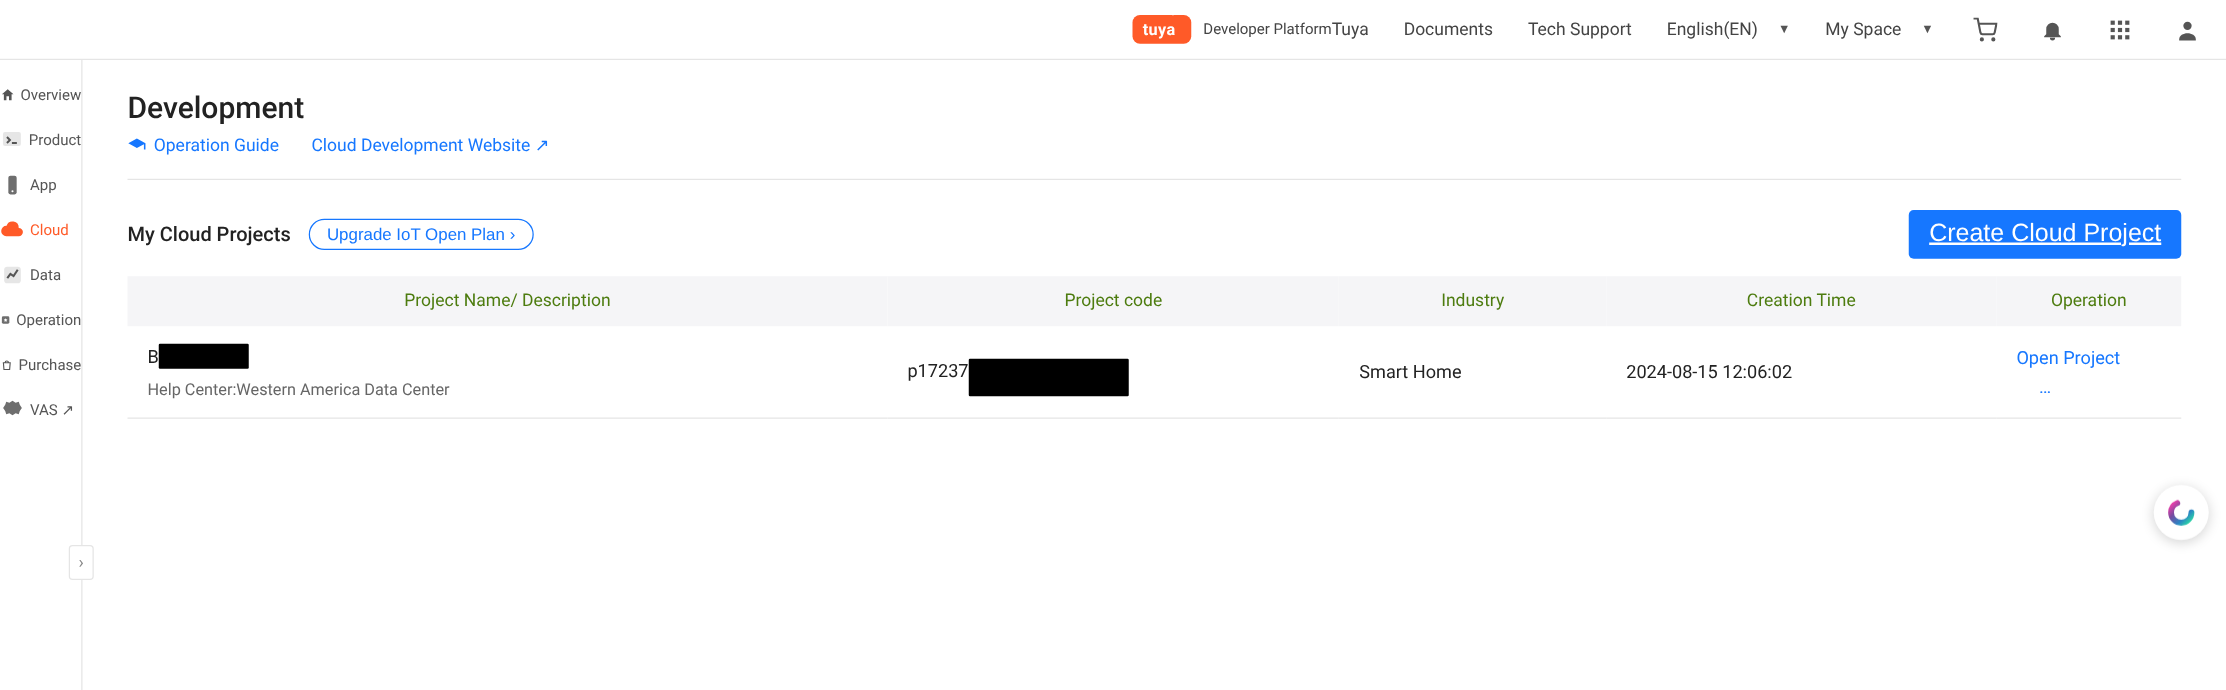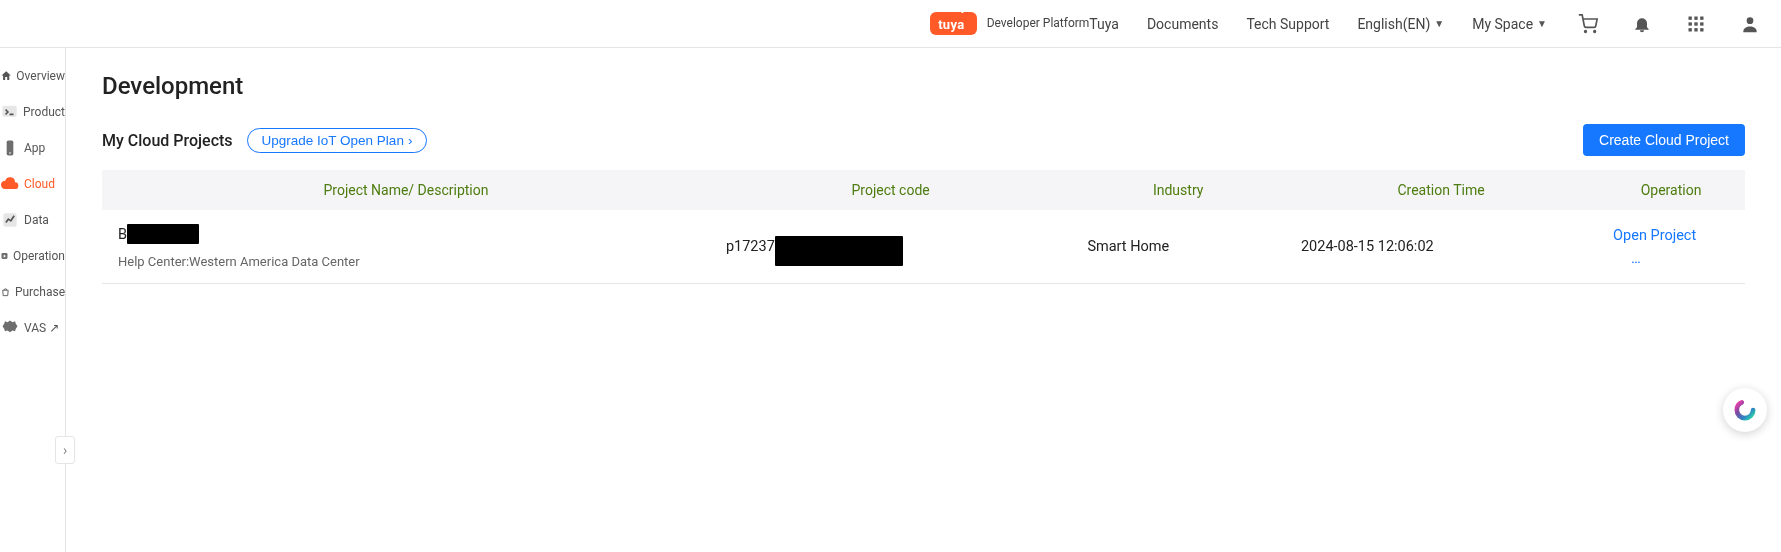--- a/index.html
+++ b/index.html
@@ -15,21 +15,21 @@
   body { width: 1781px; height: 552px; overflow: hidden; }
 
   
   .topbar { display:flex; align-items:center; justify-content:flex-end; height: 48px; border-bottom: 1px solid var(--border); padding: 0 18px 0 10px; }
   .topbar-left { display:flex; align-items:center; gap: 10px; }
   .logo-chip { background: var(--brand); color:#fff; font-weight: 700; font-size: 13px; padding: 3px 8px; border-radius: 6px; letter-spacing: .3px; }
   .logo-sub { position:relative; top:-6px; left:-4px; color:#fff; font-size:10px; }
   .brand-title { font-size: 12px; color:#444; }
   .topbar-right { display:flex; align-items:center; gap: 28px; color:#444; }
   .nav-link { cursor:pointer; }
-  .nav-drop { display:flex; align-items:center; gap:4px; cursor:pointer;}
+  .nav-drop { display:flex; align-items:center; gap:16px; cursor:pointer;}
   .caret { font-size: 10px; color:#555; }
   .icon-btn { width: 26px; height: 26px; display:flex; align-items:center; justify-content:center; cursor:pointer; color:#555;}
   .icon-btn svg { width:20px; height:20px; }
 
   
   .layout { display:flex; height: calc(100% - 48px); }
   .sidebar { width: 66px; border-right: 1px solid var(--border); display:flex; flex-direction:column; align-items:center; padding-top: 10px; position:relative;}
   .side-item { width:100%; display:flex; flex-direction:row; align-items:center; gap:4px; padding: 8px 0; font-size: 12px; color:#555; cursor:pointer;}
   .side-item.active { color: var(--brand); }
   .side-item svg { width: 20px; height: 20px; }
@@ -41,21 +41,21 @@
   h1.page-title { font-size: 24px; font-weight: 500; margin: 4px 0 8px; }
   .page-desc { color: var(--muted); font-size: 13.5px; margin-bottom: 12px; }
   .link-row { display:flex; gap: 26px; align-items:center; color: var(--blue); font-size: 14px; padding-bottom: 18px; border-bottom:1px solid var(--border); }
   .link-row .link { display:flex; align-items:center; gap:6px; cursor:pointer; }
   .link-row svg { width:15px; height:15px; }
 
   .section-head { display:flex; align-items:center; justify-content:space-between; margin-top: 24px; margin-bottom: 14px;}
   .section-head-left { display:flex; align-items:center; gap: 14px;}
   .section-title { font-size: 16px; font-weight: 500; text-align: center; }
   .chip-btn { border:1px solid var(--blue); color: var(--blue); background:#fff; border-radius: 999px; padding: 4px 14px; font-size: 13.5px; display:flex; align-items:center; gap:4px; cursor:pointer;}
-  .primary-btn { background: var(--blue); color:#fff; border:none; border-radius: 4px; padding: 8px 16px; font-size: 14px; cursor:pointer;}
+  .primary-btn { background: var(--blue); color:#fff; border:none; border-radius: 4px; padding: 8px 16px; font-size: 20px; cursor:pointer;text-decoration:underline;}
 
   
   table.proj { width:100%; border-collapse: collapse; }
   table.proj thead th { text-align:center; font-weight: 400; font-size: 14px; color:#4d7c0f; background: var(--thead-bg); padding: 12px 16px; }
   table.proj tbody td { padding: 14px 16px; vertical-align: middle; border-bottom:1px solid var(--border); font-size: 14.5px;}
   .redact { display:inline-block; background:#000; height:20px; vertical-align:middle; border-radius:1px;}
   .proj-name-line { display:flex; align-items:center; gap:0px; }
   .dc-line { color:#666; font-size: 13px; margin-top: 10px; }
   .op-cell a { color: var(--blue); text-decoration:none; cursor:pointer;}
   .op-more { color: var(--blue); margin-top: 6px; letter-spacing: 2px; cursor:pointer; padding-left: 18px;}
@@ -176,20 +176,31 @@
 
     <div class="side-collapse">
       <span>›</span>
     </div>
   </div>
 
   <div class="main">
 
     <h1 class="page-title">Development</h1>
 
+    <div class="link-row">
+      <span class="link">
+        <svg viewBox="0 0 24 24" fill="currentColor">
+            <path d="M12 3L1 9l11 6 9-4.9V17h2V9L12 3z"></path>
+          </svg>
+        <span>Operation Guide</span>
+      </span>
+      <span class="link">
+        <span>Cloud Development Website ↗</span>
+      </span>
+    </div>
 
     <div class="section-head">
       <div class="section-head-left">
         <span class="section-title">My Cloud Projects</span>
         <button class="chip-btn">
           <span>Upgrade IoT Open Plan</span>
           <span>›</span>
         </button>
       </div>
       <button class="primary-btn">Create Cloud Project</button>

